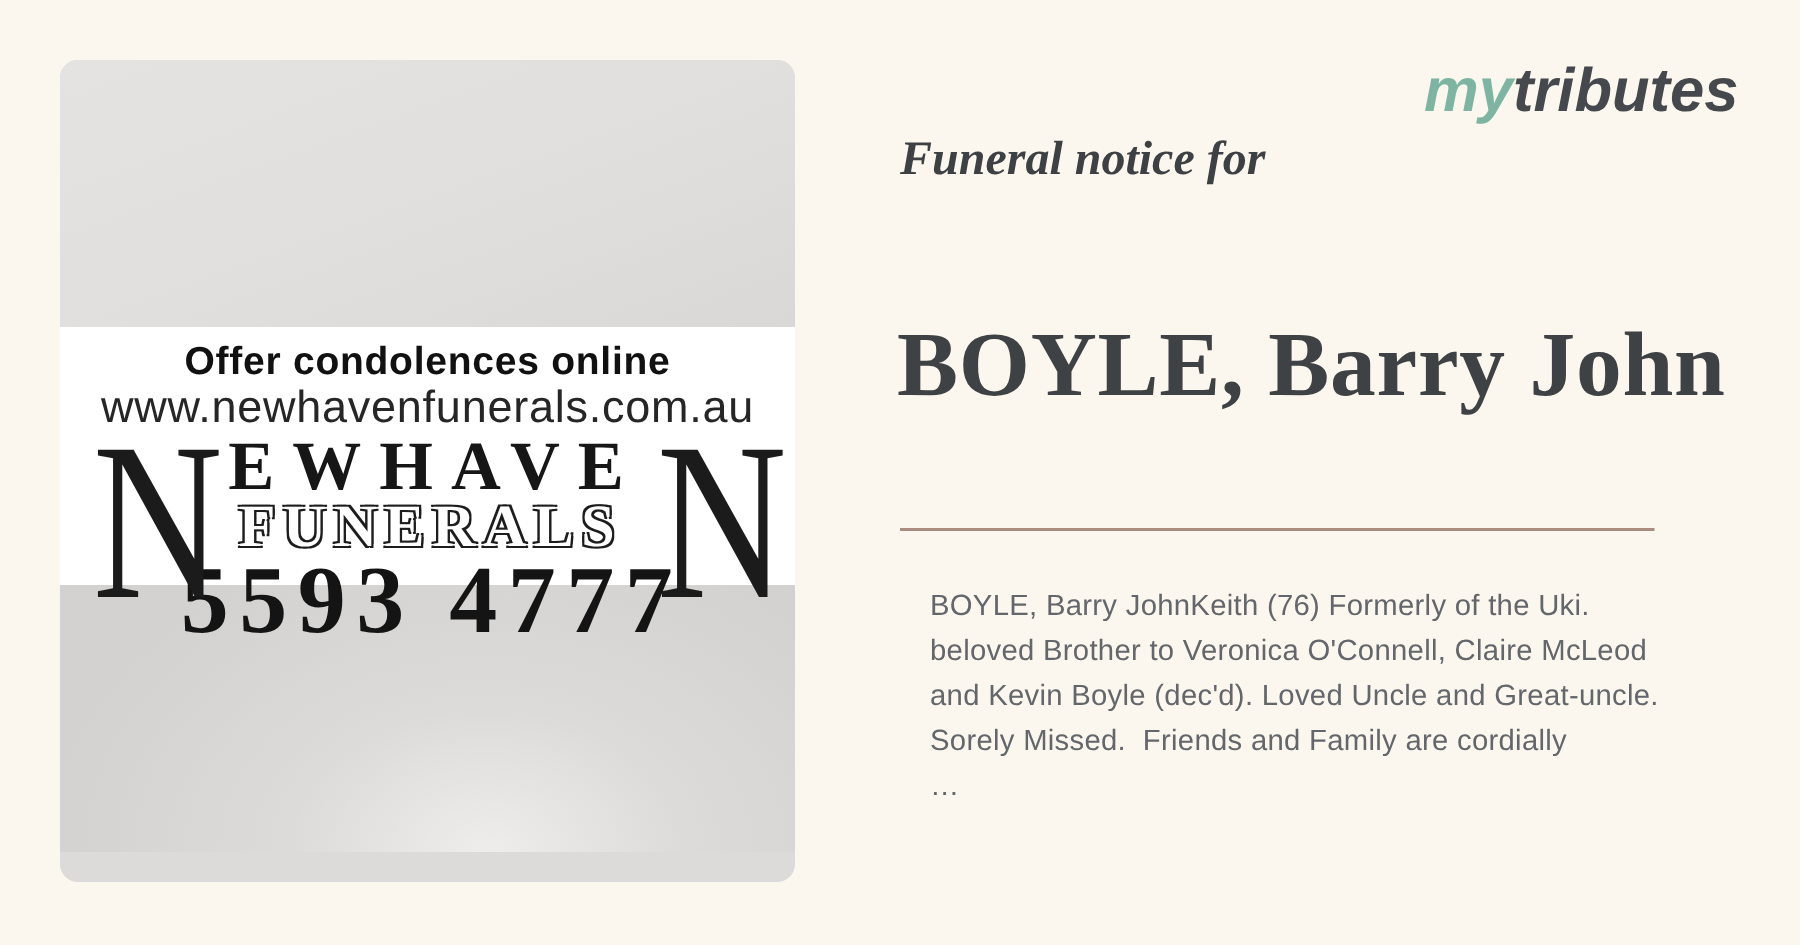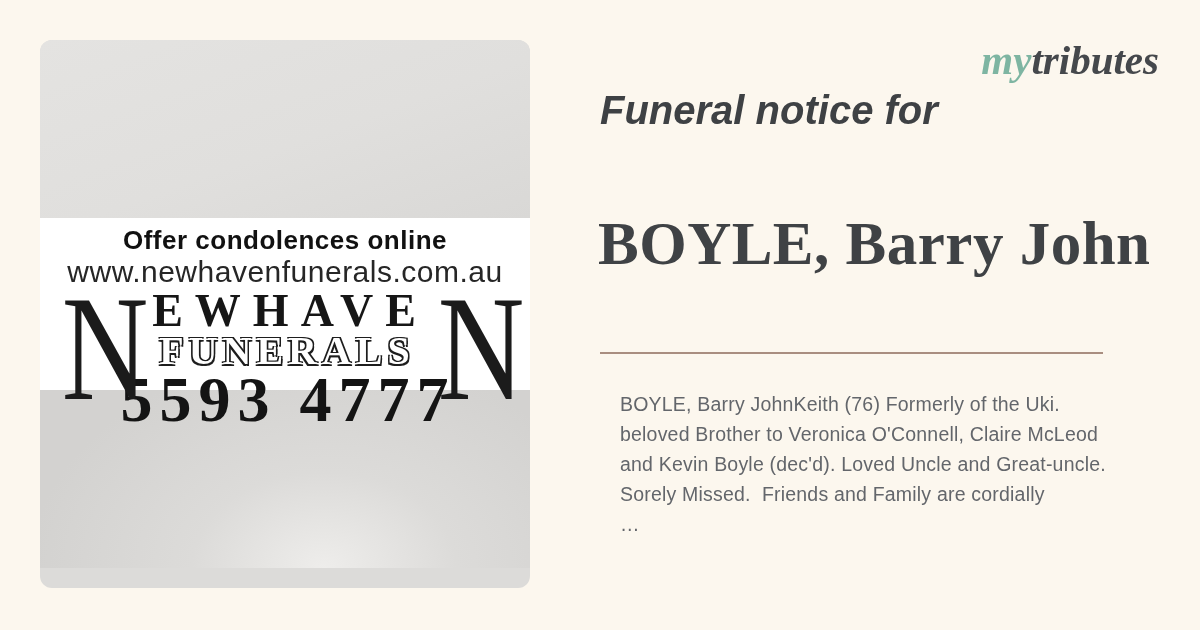--- a/index.html
+++ b/index.html
@@ -112,38 +112,38 @@
     margin-top: 1px;
     color: #141414;
     white-space: nowrap;
   }
 
   
   .brand {
     position: absolute;
     top: 40px;
     right: 41px;
+    font-family: Liberation Sans, sans-serif;
+    font-style: italic;
+    font-weight: 700;
+    font-size: 41px;
+    line-height: 1;
+    white-space: nowrap;
+  }
+  .brand-my { color: #7eb5a2; }
+  .brand-tributes { color: #45484c; }
+
+  .kicker {
+    position: absolute;
+    left: 600px;
+    top: 88px;
     font-family: Liberation Serif, serif;
     font-style: italic;
     font-weight: 700;
-    font-size: 41px;
-    line-height: 1;
-    white-space: nowrap;
-  }
-  .brand-my { color: #7eb5a2; }
-  .brand-tributes { color: #45484c; }
-
-  .kicker {
-    position: absolute;
-    left: 600px;
-    top: 88px;
-    font-family: Liberation Sans, sans-serif;
-    font-style: italic;
-    font-weight: 700;
-    font-size: 40px;
+    font-size: 32px;
     color: #3e4144;
     line-height: 1.1;
     white-space: nowrap;
   }
   .title {
     position: absolute;
     left: 598px;
     top: 213px;
     font-family: "Liberation Serif", serif;
     font-weight: 700;

